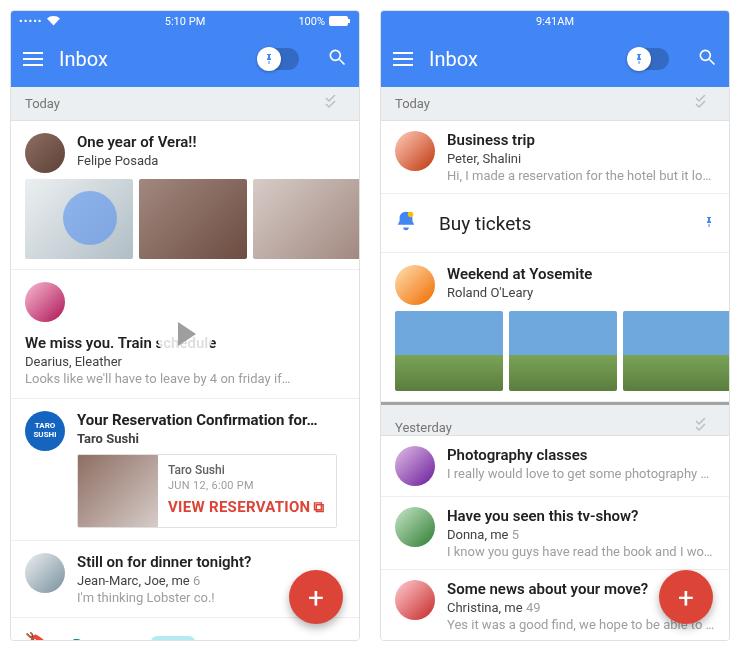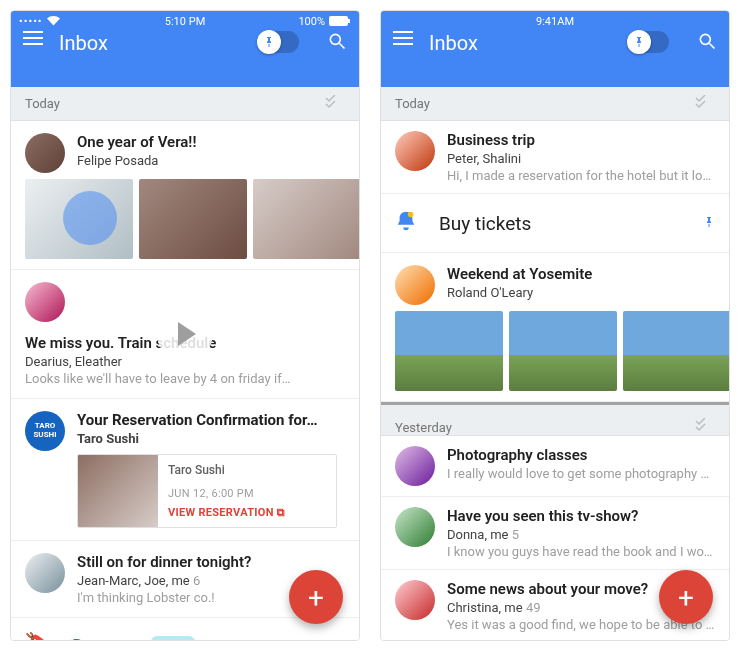--- a/index.html
+++ b/index.html
@@ -37,21 +37,21 @@
   .status-left, .status-right { display: flex; align-items: center; gap: 4px; }
   .dots { letter-spacing: 1px; }
   .status-center { position:absolute; left:50%; transform:translateX(-50%); }
   .wifi-icon, .batt { display:inline-flex; }
   
   .header {
     height: 56px;
     background: #4285f4;
     color: #fff;
     display: flex;
-    align-items: flex-start;
+    align-items: center;
     padding: 0 12px;
     gap: 16px;
   }
   .hamburger { width: 20px; height: 14px; display:flex; flex-direction:column; justify-content:space-between; cursor:pointer; }
   .hamburger span { height:2px; background:#fff; width:100%; }
   .title { font-size: 20px; font-weight: 400; flex:1; }
   .toggle-pin {
     width: 40px; height: 22px;
     background: rgba(0,0,0,0.2);
     border-radius: 11px;
@@ -155,22 +155,22 @@
   .res-card .thumb {
     width: 80px; height:72px;
     background: linear-gradient(135deg,#8d6e63,#d7ccc8);
     flex-shrink:0;
   }
   .res-card .info {
     padding: 8px 10px;
     font-size:12px;
   }
   .res-card .info .name { color:#616161; font-weight:500;}
-  .res-card .info .when { color:#9e9e9e; margin-top:10px; font-size:11px; letter-spacing:0.3px;}
-  .res-card .info .action { color:#db4437; font-size:11px; font-weight:700; margin-top:6px; letter-spacing:0.3px;}
+  .res-card .info .when { color:#9e9e9e; margin-top:2px; font-size:11px; letter-spacing:0.3px;}
+  .res-card .info .action { color:#db4437; font-size:15px; font-weight:700; margin-top:6px; letter-spacing:0.3px;}
   .extlink { margin-left:3px; }
   
   .reminder-row {
     display:flex; align-items:center;
     padding: 16px 14px;
     border-bottom:1px solid #eee;
     gap: 22px;
   }
   .reminder-icon { color:#4285f4; }
   .reminder-text { font-size:19px; color:#212121; flex:1;}

